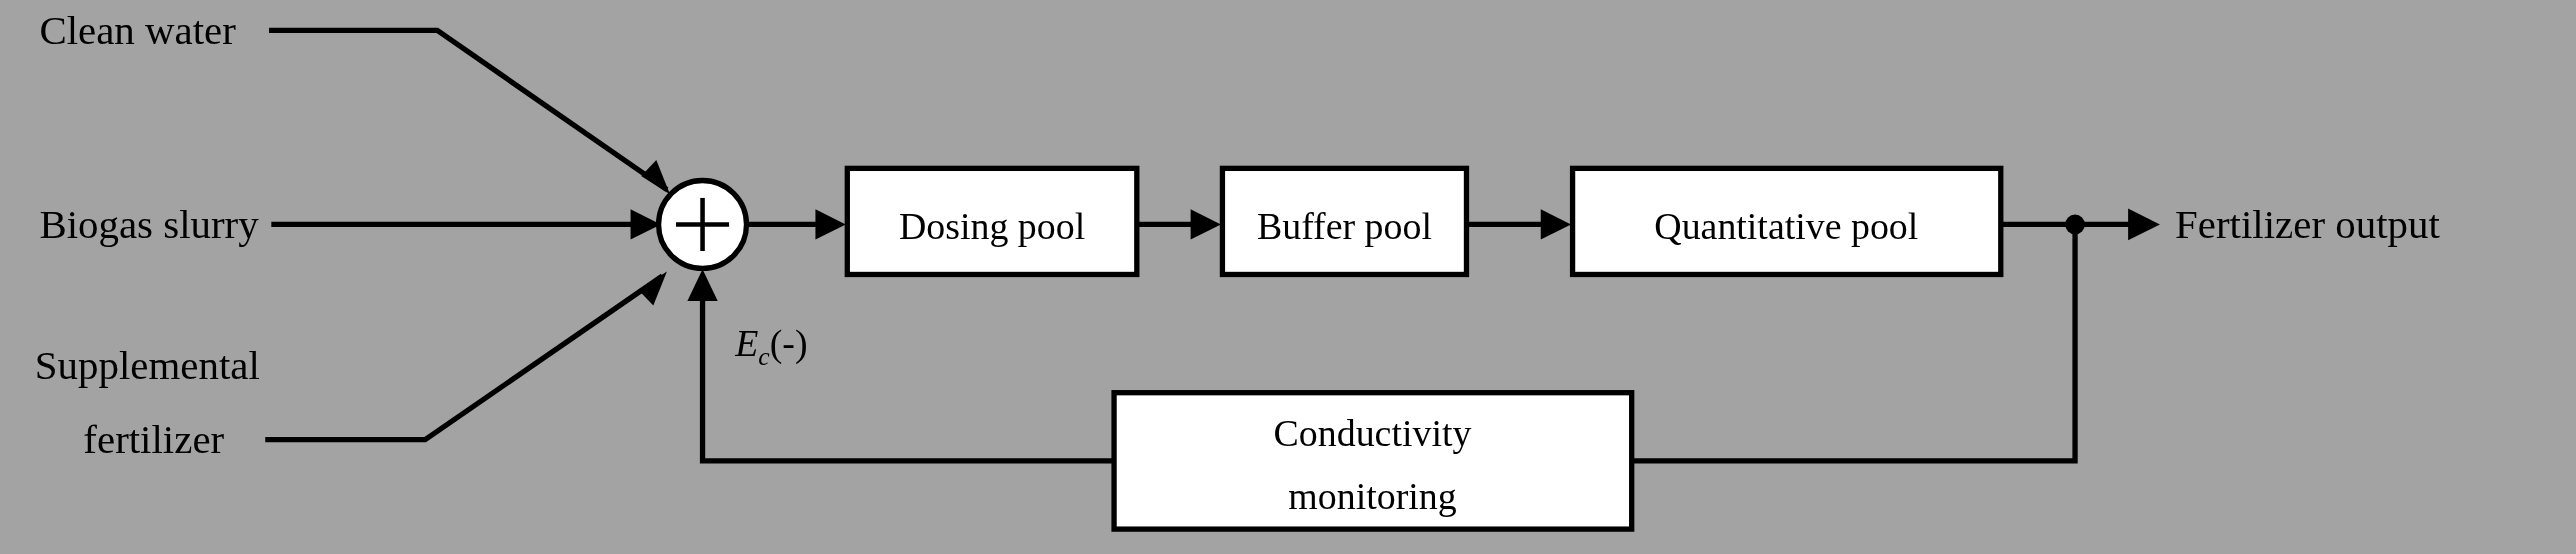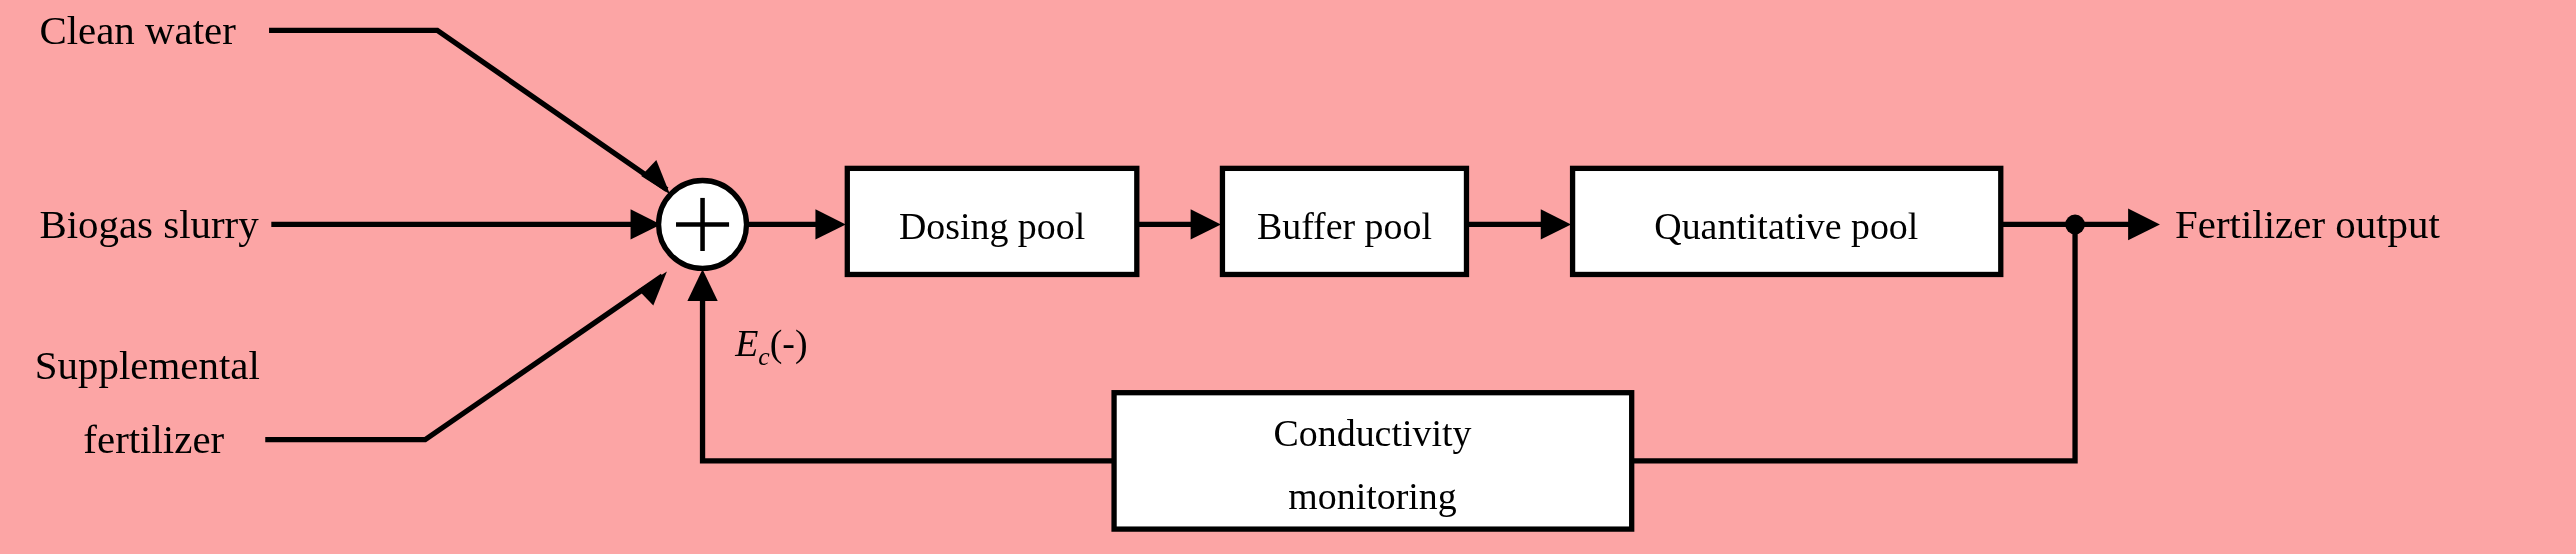--- a/index.html
+++ b/index.html
@@ -5,21 +5,21 @@
 <style>
   html, body {
     margin: 0;
     padding: 0;
     background: #ffffff;
   }
   #diagram-root {
     position: relative;
     width: 2576px;
     height: 555px;
-    background: #fca5a5;
+    background: #a3a3a3;
     font-family: "Liberation Serif", "DejaVu Serif", serif;
     overflow: hidden;
   }
   svg.canvas {
     position: absolute;
     left: 0;
     top: 0;
     width: 2576px;
     height: 555px;
   }

